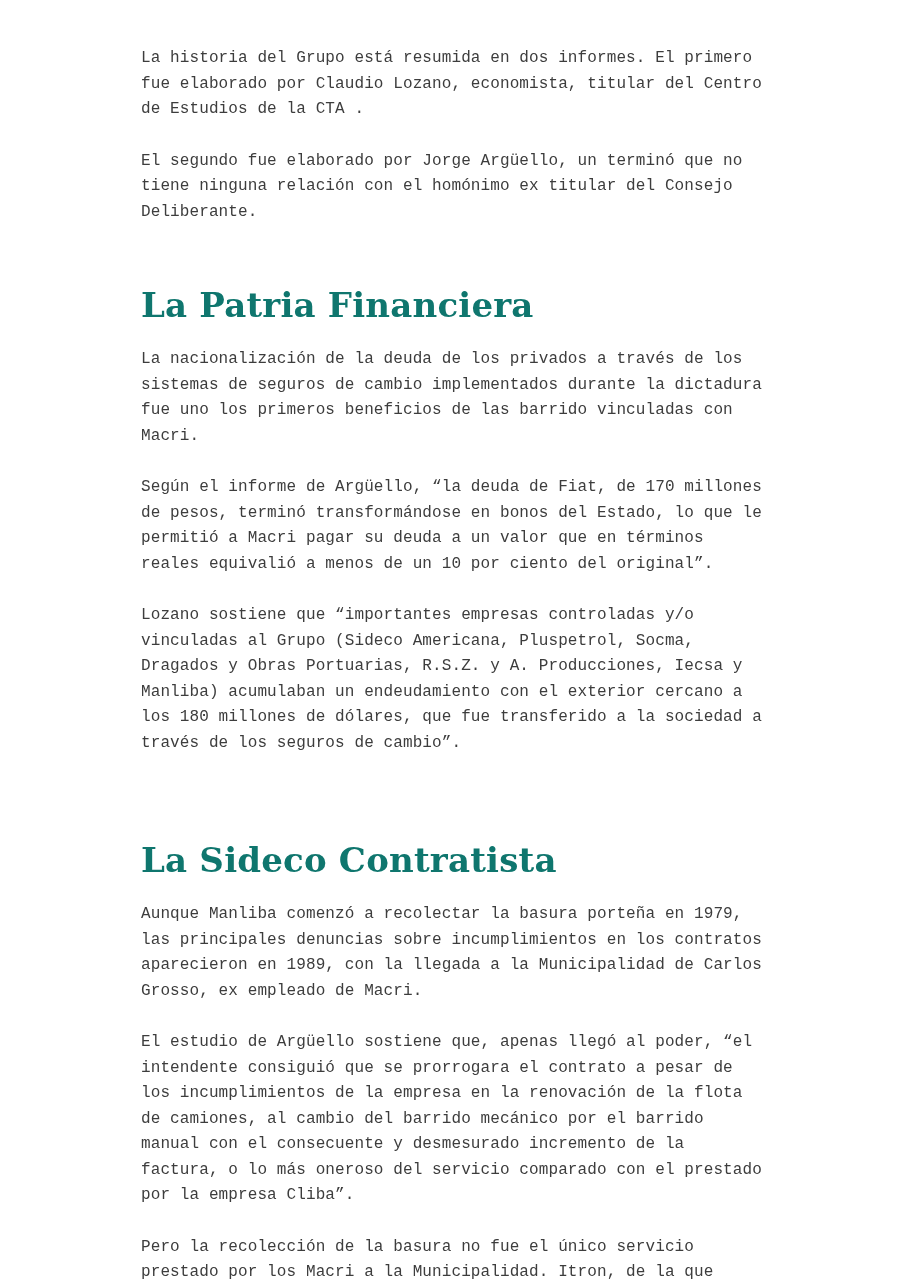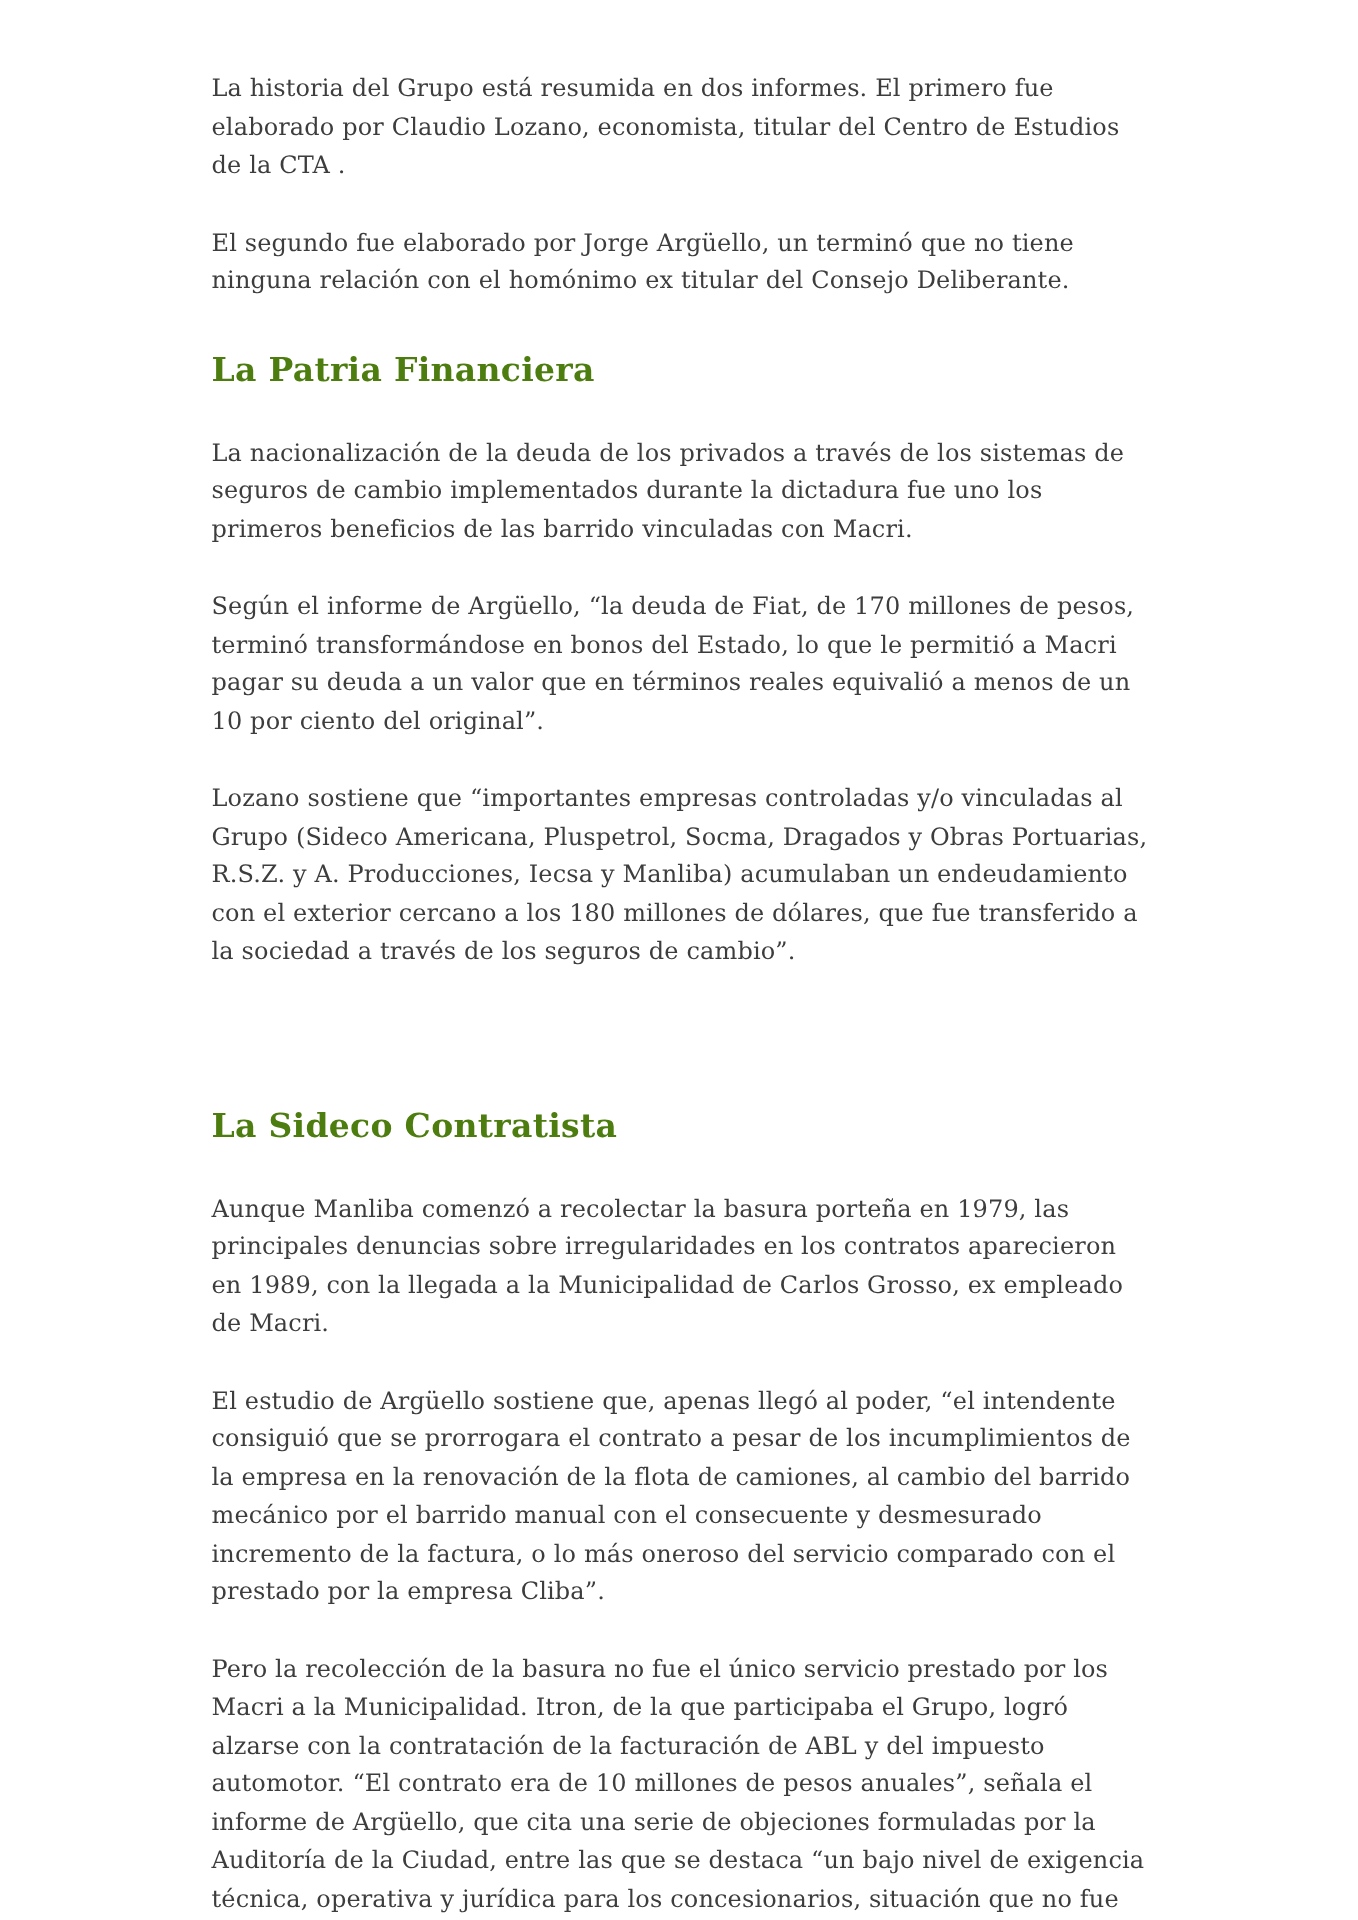--- a/index.html
+++ b/index.html
@@ -23,27 +23,28 @@
   }
   .article {
     width: 624px;
   }
   .article p {
     font-size: 16px;
     line-height: 25.5px;
     margin: 0 0 26px 0;
     color: #3d3d3d;
     letter-spacing: 0.1px;
+    font-family: Liberation Mono, monospace;
   }
   .article h2 {
-    font-size: 22px;
+    font-size: 34px;
     line-height: 32px;
     font-weight: 700;
-    color: #4d7c0f;
-    margin: 31px 0 26px 0;
+    color: #0f766e;
+    margin: 64px 0 26px 0;
     letter-spacing: 0.2px;
   }
   .article h2.extra-space {
     margin-top: 88px;
   }
 </style>
 </head>
 <body>
 
 <div class="page">
@@ -56,20 +57,20 @@
     <h2>La Patria Financiera</h2>
 
     <p>La nacionalización de la deuda de los privados a través de los sistemas de seguros de cambio implementados durante la dictadura fue uno los primeros beneficios de las barrido vinculadas con Macri.</p>
 
     <p>Según el informe de Argüello, “la deuda de Fiat, de 170 millones de pesos, terminó transformándose en bonos del Estado, lo que le permitió a Macri pagar su deuda a un valor que en términos reales equivalió a menos de un 10 por ciento del original”.</p>
 
     <p>Lozano sostiene que “importantes empresas controladas y/o vinculadas al Grupo (Sideco Americana, Pluspetrol, Socma, Dragados y Obras Portuarias, R.S.Z. y A. Producciones, Iecsa y Manliba) acumulaban un endeudamiento con el exterior cercano a los 180 millones de dólares, que fue transferido a la sociedad a través de los seguros de cambio”.</p>
 
     <h2 class="extra-space">La Sideco Contratista</h2>
 
-    <p>Aunque Manliba comenzó a recolectar la basura porteña en 1979, las principales denuncias sobre irregularidades en los contratos aparecieron en 1989, con la llegada a la Municipalidad de Carlos Grosso, ex empleado de Macri.</p>
+    <p>Aunque Manliba comenzó a recolectar la basura porteña en 1979, las principales denuncias sobre incumplimientos en los contratos aparecieron en 1989, con la llegada a la Municipalidad de Carlos Grosso, ex empleado de Macri.</p>
 
     <p>El estudio de Argüello sostiene que, apenas llegó al poder, “el intendente consiguió que se prorrogara el contrato a pesar de los incumplimientos de la empresa en la renovación de la flota de camiones, al cambio del barrido mecánico por el barrido manual con el consecuente y desmesurado incremento de la factura, o lo más oneroso del servicio comparado con el prestado por la empresa Cliba”.</p>
 
     <p>Pero la recolección de la basura no fue el único servicio prestado por los Macri a la Municipalidad. Itron, de la que participaba el Grupo, logró alzarse con la contratación de la facturación de ABL y del impuesto automotor. “El contrato era de 10 millones de pesos anuales”, señala el informe de Argüello, que cita una serie de objeciones formuladas por la Auditoría de la Ciudad, entre las que se destaca “un bajo nivel de exigencia técnica, operativa y jurídica para los concesionarios, situación que no fue corregida en las sucesivas negociaciones y prórrogas pactadas”.</p>
 
   </div>
 </div>
 
 </body></html>

